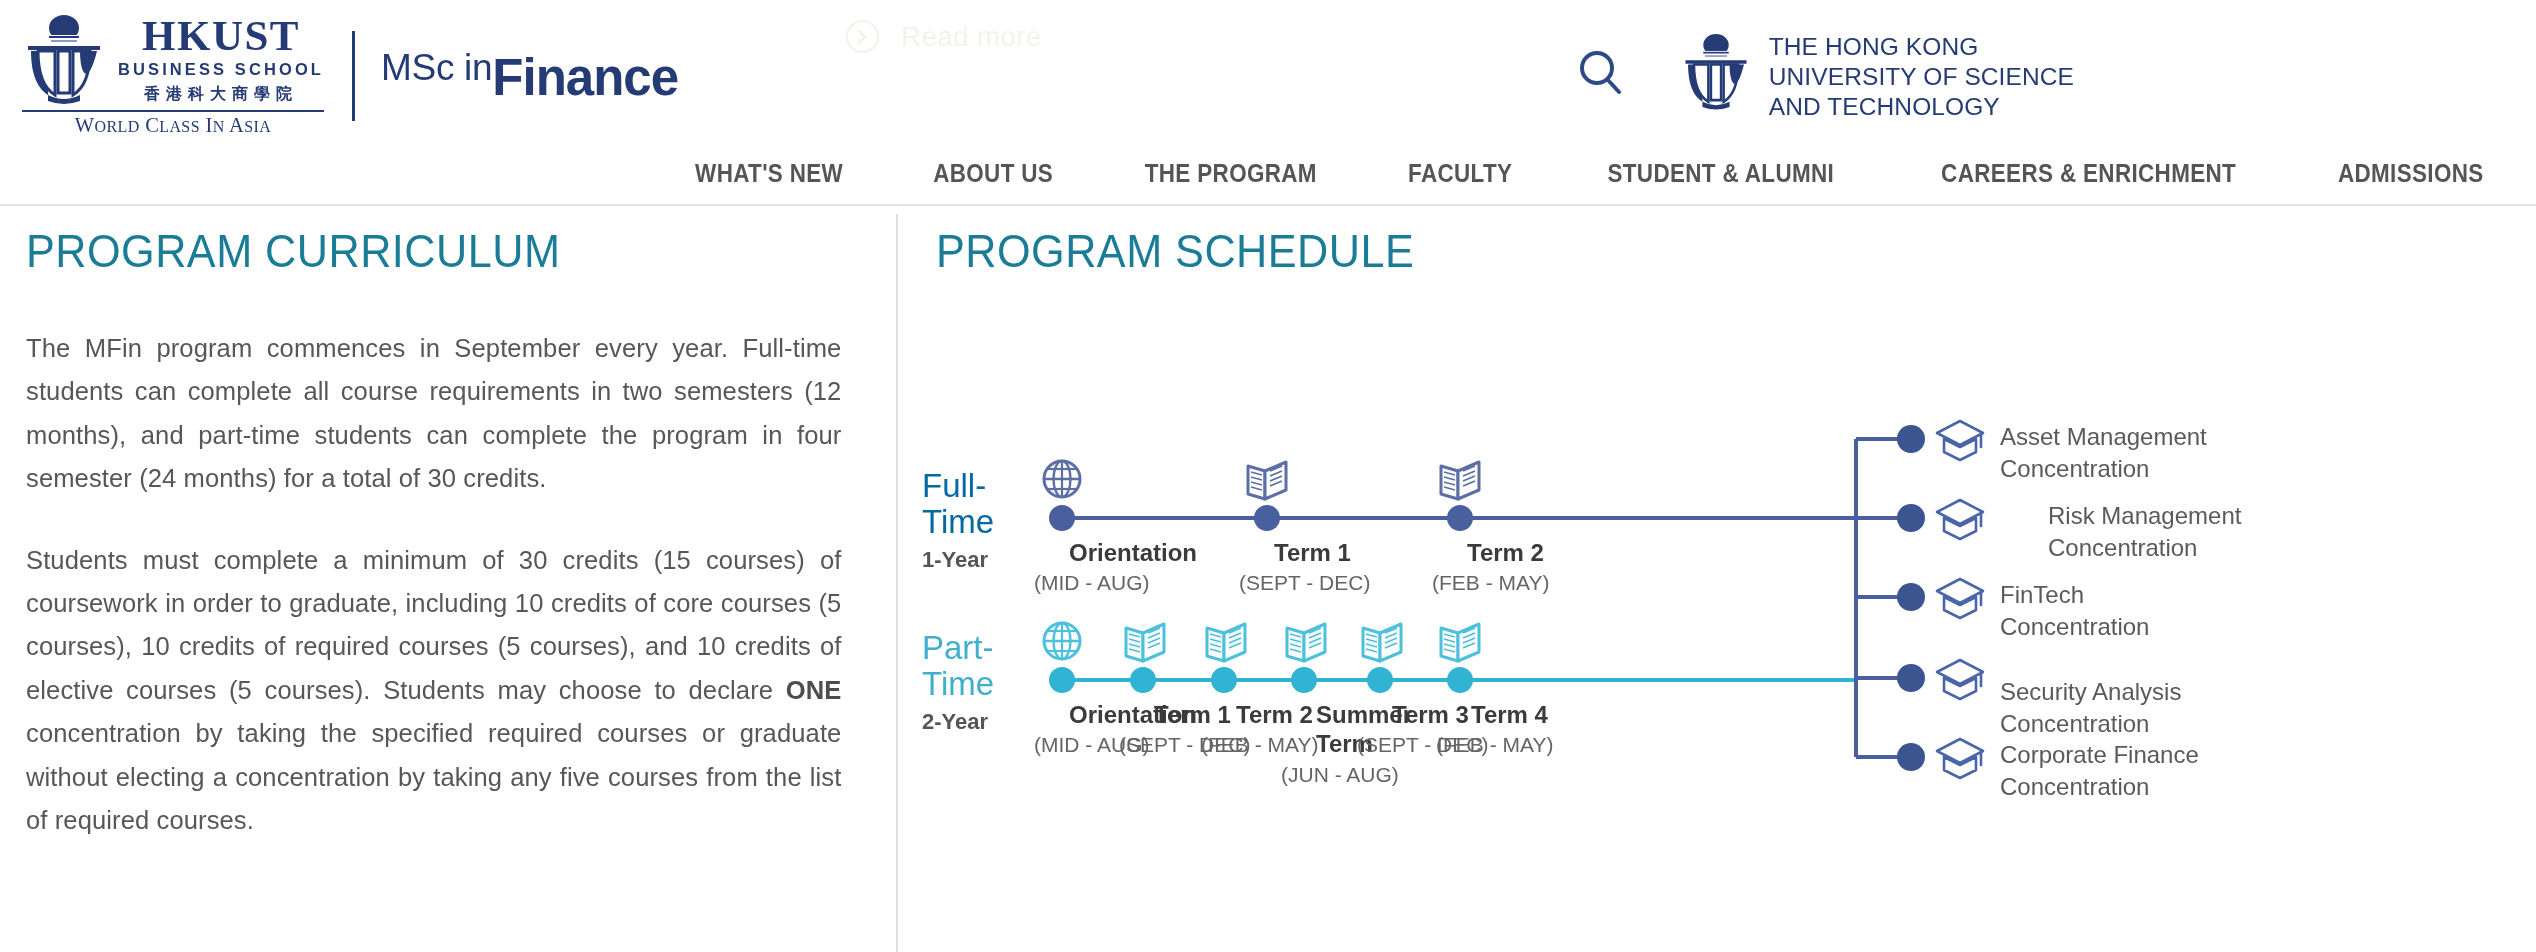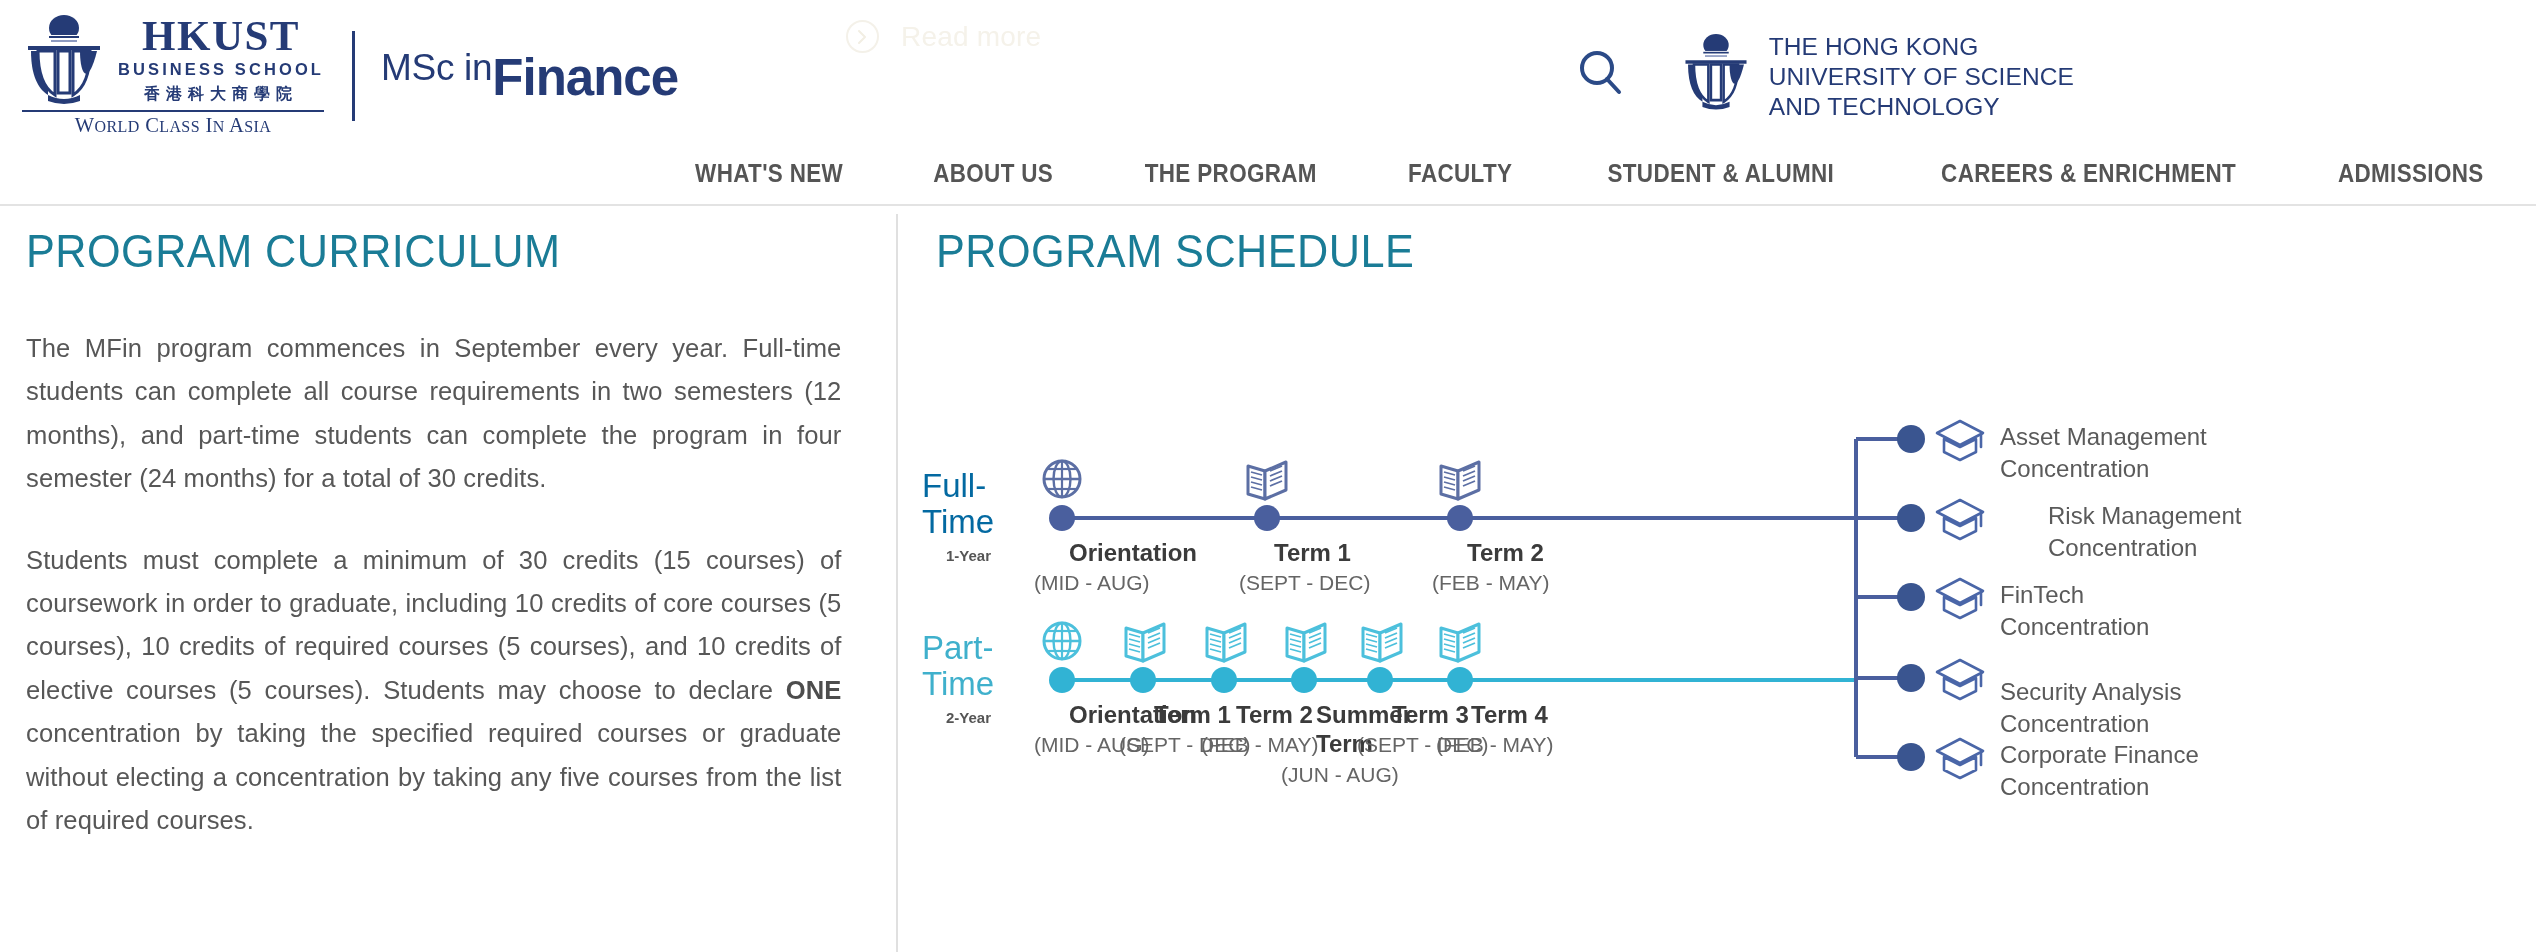--- a/index.html
+++ b/index.html
@@ -145,23 +145,22 @@
 
   .schedule { position: absolute; left: 0; top: 0; width: 1600px; height: 720px; }
 
   
   .row-label { position: absolute; width: 130px; text-align: left; }
   .row-label .big {
     font-size: 33px; line-height: 1.08; font-weight: 400;
     font-family: "Liberation Sans", sans-serif;
   }
   .row-label .small {
-    font-size: 15px; color: #555; font-weight: 700; margin-top: 8px;
-    font-family: "Liberation Sans Narrow", "Liberation Sans", sans-serif;
-    margin-left: 24px;
+    font-size: 22px; color: #555; font-weight: 700; margin-top: 8px;
+    font-family: "Liberation Sans Narrow", "Liberation Sans", sans-serif;
   }
   .ft .big { color: #0369a1; }
   .pt .big { color: #3fb0cc; }
 
   
   .node-cap { position: absolute; text-align: left; white-space: nowrap; }
   .node-cap .t {
     font-family: "Liberation Sans Narrow", "Liberation Sans", sans-serif;
     font-size: 24px; font-weight: 700; color: #3b3b3b; line-height: 1.22; margin-left: 35px;
   }

